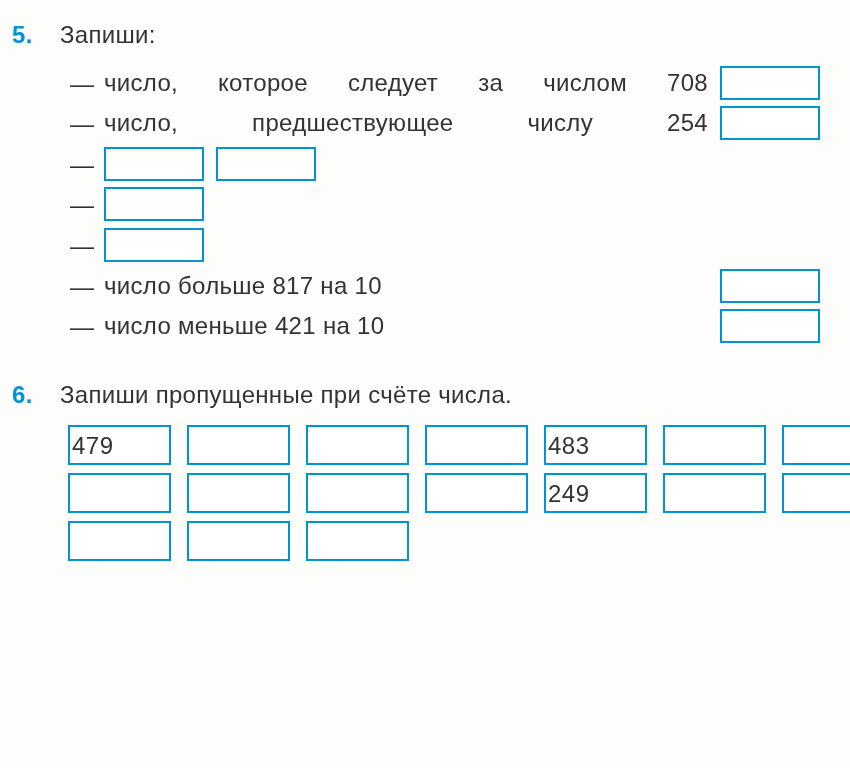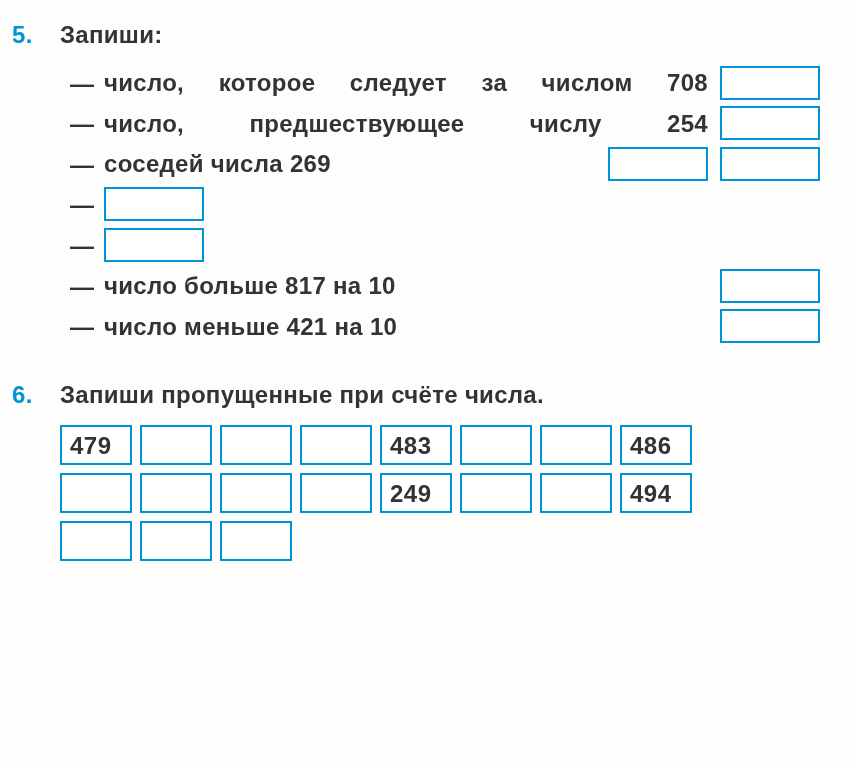--- a/index.html
+++ b/index.html
@@ -18,37 +18,37 @@
       align-items: flex-start;
       gap: 18px;
       margin-bottom: 28px;
     }
     .ex-num {
       color: #0094d6;
       font-weight: bold;
       min-width: 30px;
       letter-spacing: 0.5px;
     }
-    .ex-body { flex: 1; font-weight: bold; }
+    .ex-body { flex: 1; }
     .prompt { margin-bottom: 14px; letter-spacing: 0.3px; }
     .items { padding-left: 10px; }
     .item {
       display: flex;
       align-items: flex-start;
       margin-bottom: 6px;
     }
     .dash {
       width: 34px;
       flex-shrink: 0;
       padding-top: 1px;
     }
     .item-content {
       flex: 1;
       display: flex;
-      align-items: flex-end;
+      align-items: center;
       gap: 12px;
     }
     .item-text {
       flex: 1;
       letter-spacing: 0.3px;
     }
     .justify { text-align: justify; text-align-last: justify; }
     .answer-box, .inline-box {
       width: 100px;
       height: 34px;
@@ -67,30 +67,31 @@
       display: flex;
       flex-direction: column;
       gap: 8px;
       margin-top: 14px;
     }
     .num-row {
       display: flex;
       gap: 8px;
     }
     .num-cell {
-      width: 72px;
+      width: 103px;
       height: 40px;
       border: 2px solid #0094d6;
       background: #fff;
       display: flex;
       align-items: center;
-      padding-left: 8px;
+      padding-left: 2px;
       font-size: 24px;
       color: #333335;
       letter-spacing: 0.5px;
+      margin-left: 8px;
     }
   </style>
 </head>
 <body>
 
 <div class="exercise">
   <div class="ex-num">5.</div>
   <div class="ex-body">
     <div class="prompt">Запиши:</div>
     <div class="items" id="ex5-items">
@@ -108,21 +109,20 @@
           <div class="item-content">
             <div class="item-text justify">число, предшествующее числу 254</div>
             <div class="answer-slot">
               <div class="answer-box"></div>
             </div>
           </div>
         </div>
         <div class="item">
           <div class="dash">—</div>
           <div class="item-content">
-            <div class="item-text">соседей числа 269</div>
             <div class="answer-slot with-inline">
               <div class="inline-box"></div>
               <div class="answer-box"></div>
             </div>
           </div>
         </div>
         <div class="item">
           <div class="dash">—</div>
           <div class="item-content">
             <div class="answer-slot">

